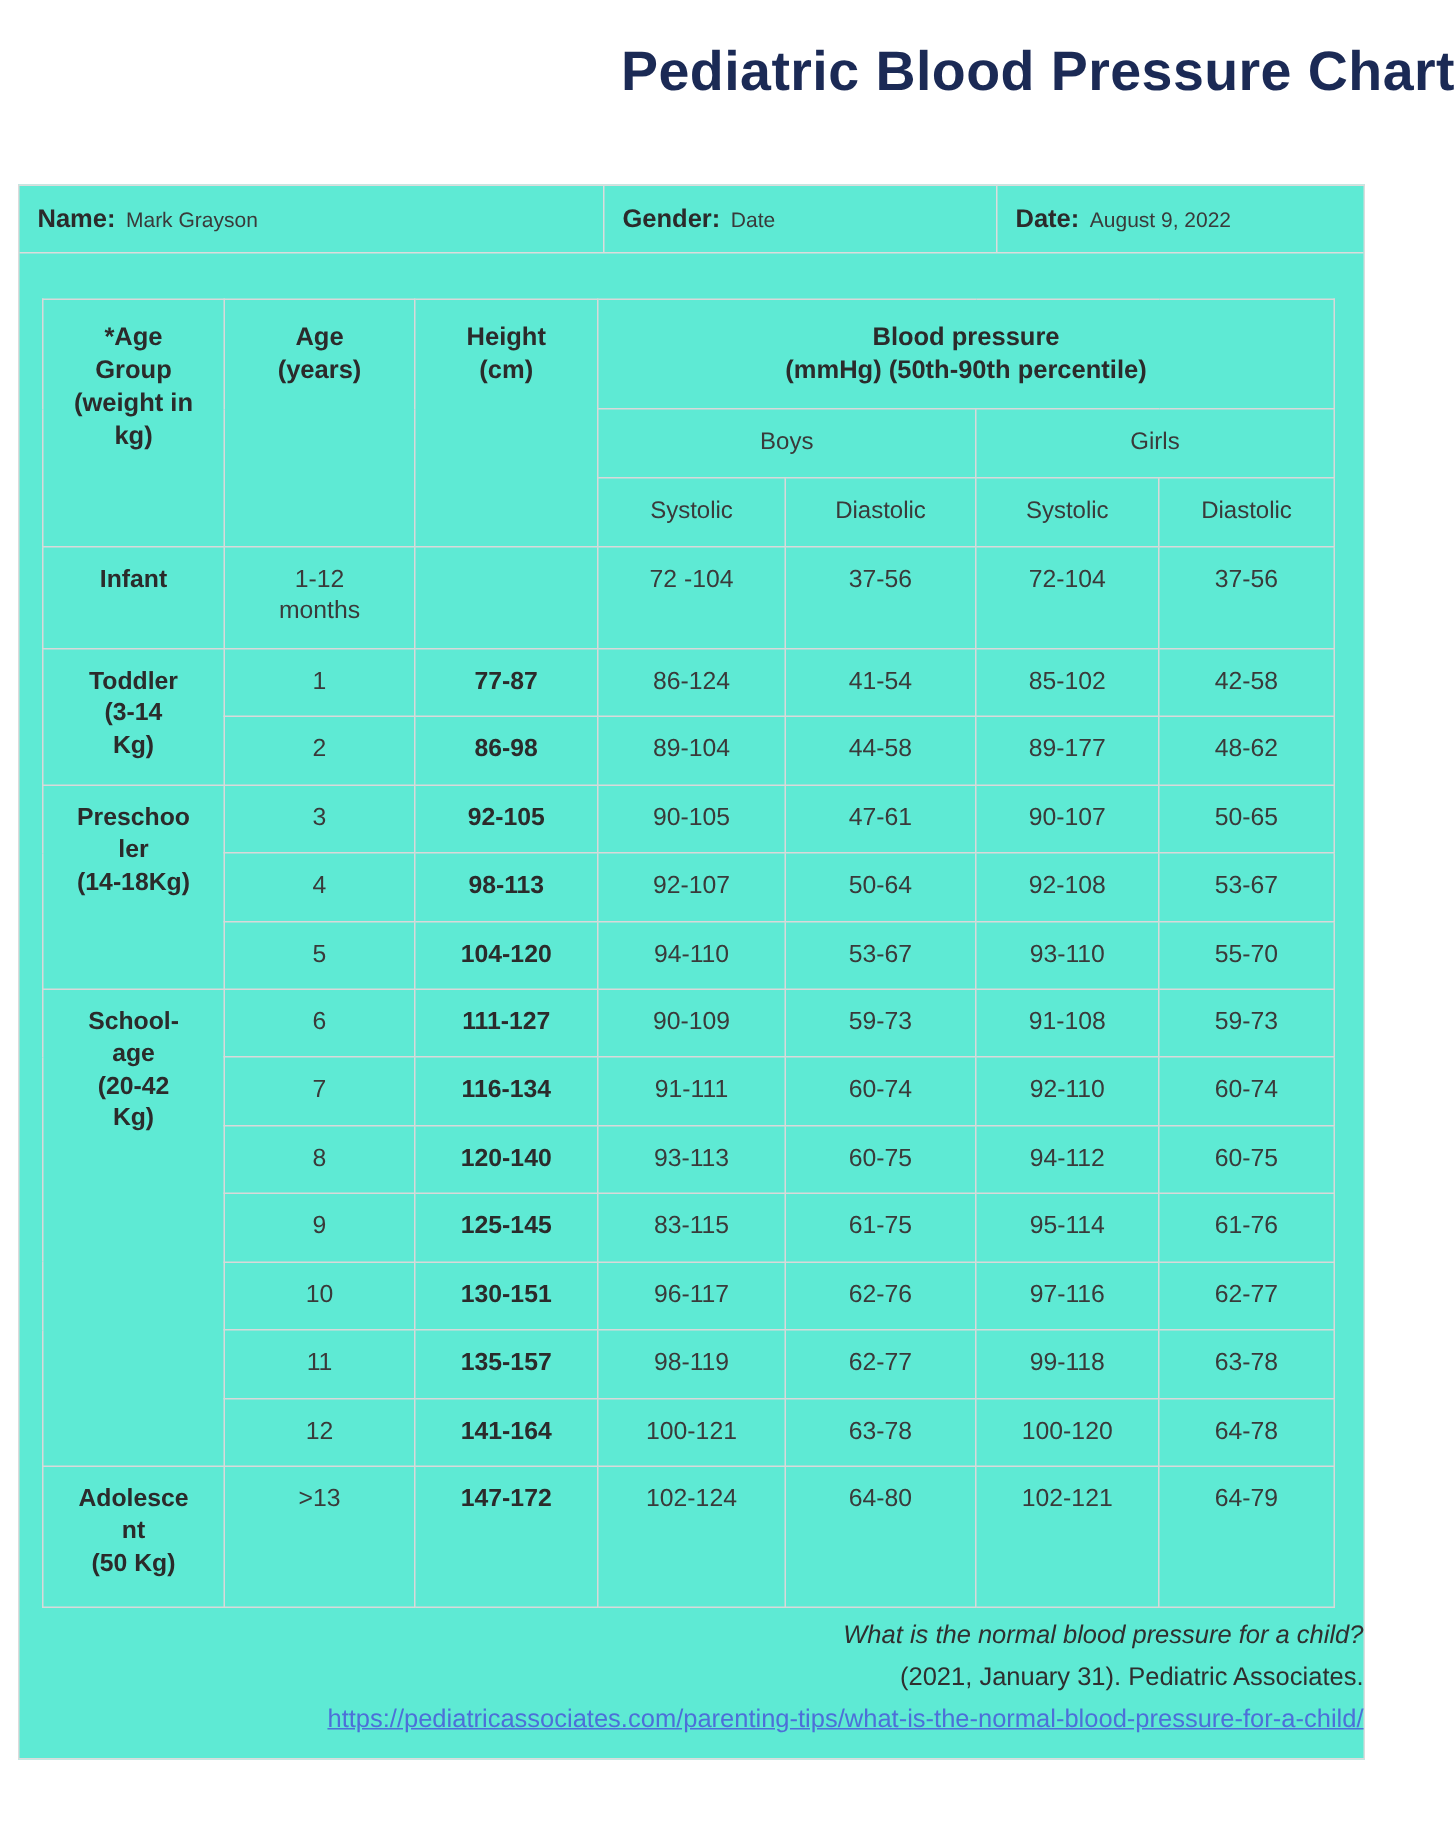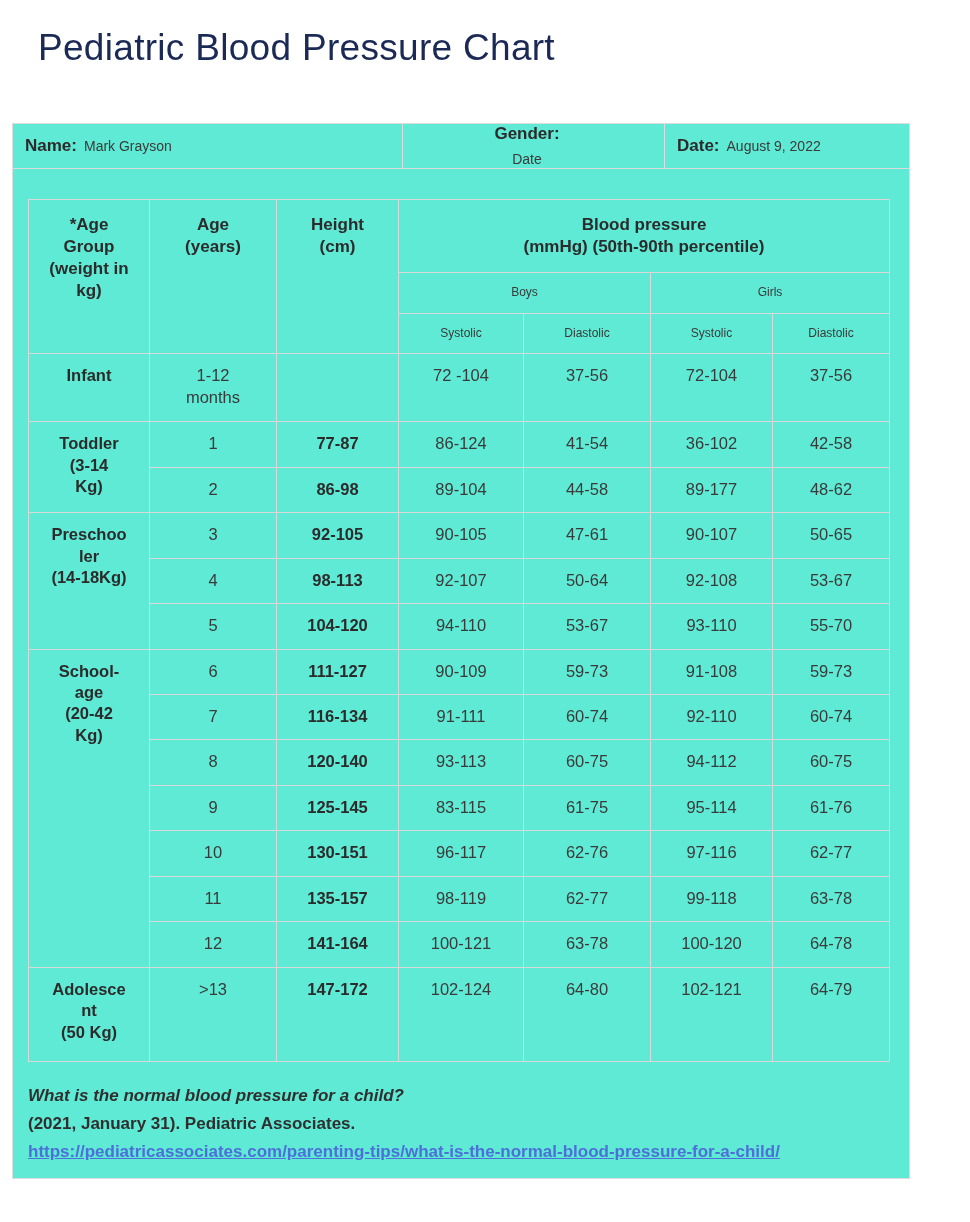--- a/index.html
+++ b/index.html
@@ -15,23 +15,23 @@
   body{
     width:970px;height:1222px;
     background:#ffffff;
     font-family:"Liberation Sans", sans-serif;
     color:var(--text);
     position:relative;
   }
   .page-title{
     margin:0;
     padding-top:27px;
-    text-align:left;
+    text-align:right;
     font-size:37px;
-    font-weight:normal;
+    font-weight:bold;
     color:var(--navy);
     letter-spacing:.3px;
     padding-left:38px;
   }
   .doc-card{
     position:absolute;
     left:12px;top:123px;
     width:898px;
     border:1px solid var(--outer);
     background:#5eead4;
@@ -39,21 +39,21 @@
   .info-row{
     display:flex;
     border-bottom:1px solid var(--outer);
     height:45px;
   }
   .info-cell{
     display:flex;align-items:center;gap:7px;
     padding:0 12px;height:100%;
   }
   .info-cell.name{width:389px;}
-  .info-cell.gender{width:249px;border-left:1px solid var(--outer);flex-direction:column;}
+  .info-cell.gender{width:249px;border-left:1px solid var(--outer);}
   .info-cell.date{flex:1;border-left:1px solid var(--outer);margin-left:13px;}
   .info-label{font-weight:bold;font-size:17px;color:var(--text-bold);}
   .info-value{font-size:14px;color:var(--text);}
   .content{padding:30px 0 0 15px;}
   table.bp{
     border-collapse:collapse;
     table-layout:fixed;
     width:861px;
   }
   table.bp th, table.bp td{
@@ -66,42 +66,41 @@
   }
   table.bp th{
     font-size:17px;
     font-weight:bold;
     color:var(--text-bold);
     padding:14px 6px;
   }
   table.bp th.light{
     font-weight:normal;
     color:var(--text);
-    font-size:12px;
+    font-size:16px;
     padding:12px 6px;
   }
   table.bp td{
     font-size:16.5px;
     padding:11px 6px 12px;
     color:var(--text);
   }
   table.bp td.group-cell, table.bp td.bold{
     font-weight:bold;
     color:var(--text-bold);
   }
   tr.r-infant{height:68px;}
   tr.r-adolescent{height:94px;}
   .citation{
-    text-align:left;
-    margin-top:20px;
+    text-align:right;
+    margin-top:4px;
     padding-bottom:12px;
     font-size:17px;
     line-height:1.65;
     color:#2f2f2f;
-    font-weight:bold;
   }
   .citation-title{font-style:italic;}
   .citation-link{
     color:var(--link);
     text-decoration:underline;
     cursor:pointer;
   }
 </style>
 </head>
 <body>
@@ -172,21 +171,21 @@
             <td>37-56</td>
           </tr>
           <tr>
             <td class="group-cell" rowspan="2">Toddler
 (3-14
 Kg)</td>
             <td>1</td>
             <td class="bold">77-87</td>
             <td>86-124</td>
             <td>41-54</td>
-            <td>36-102</td>
+            <td>85-102</td>
             <td>42-58</td>
           </tr>
           <tr>
             <td>2</td>
             <td class="bold">86-98</td>
             <td>89-104</td>
             <td>44-58</td>
             <td>89-177</td>
             <td>48-62</td>
           </tr>

